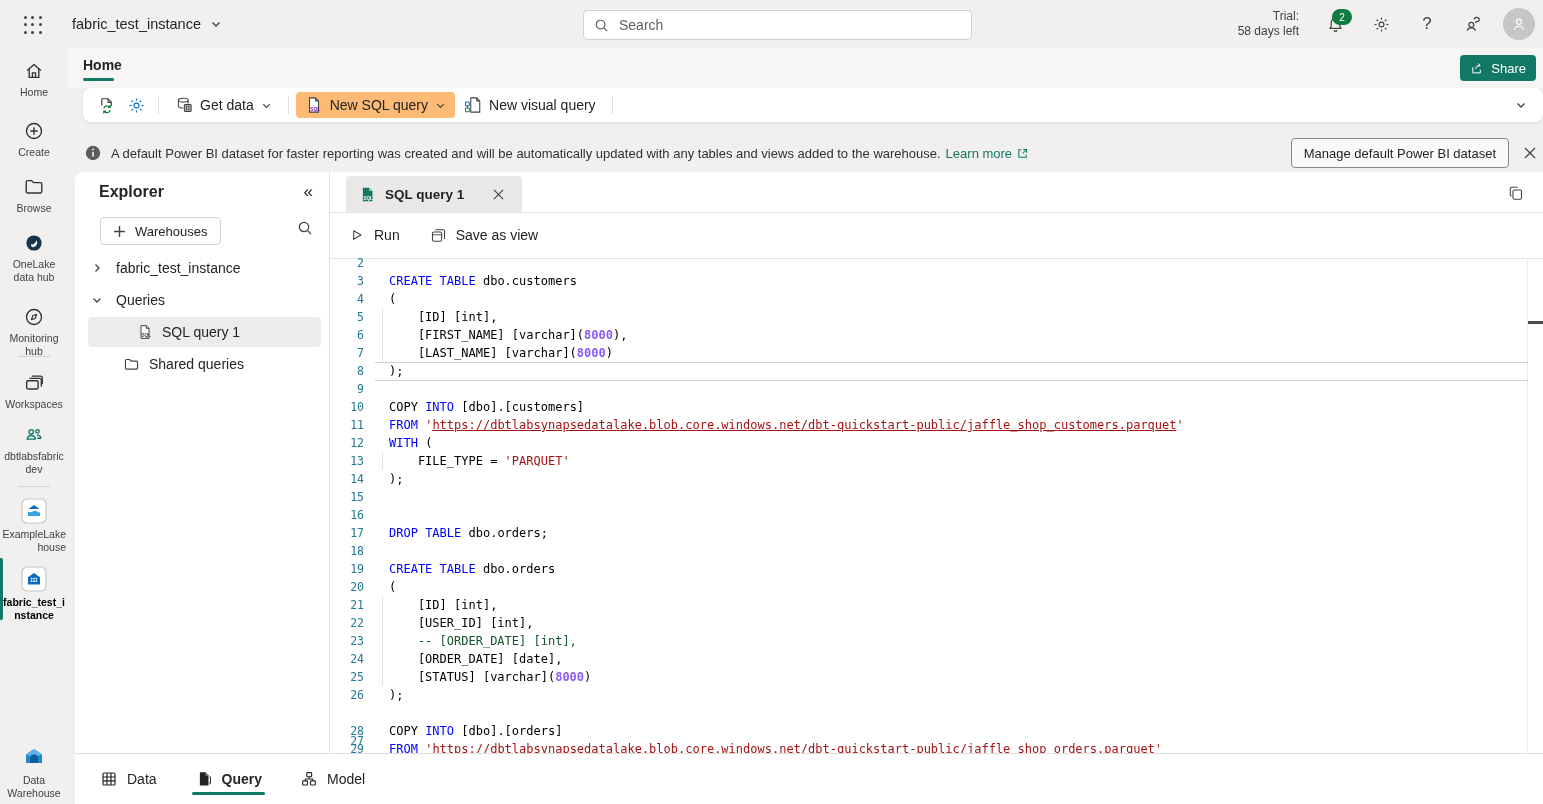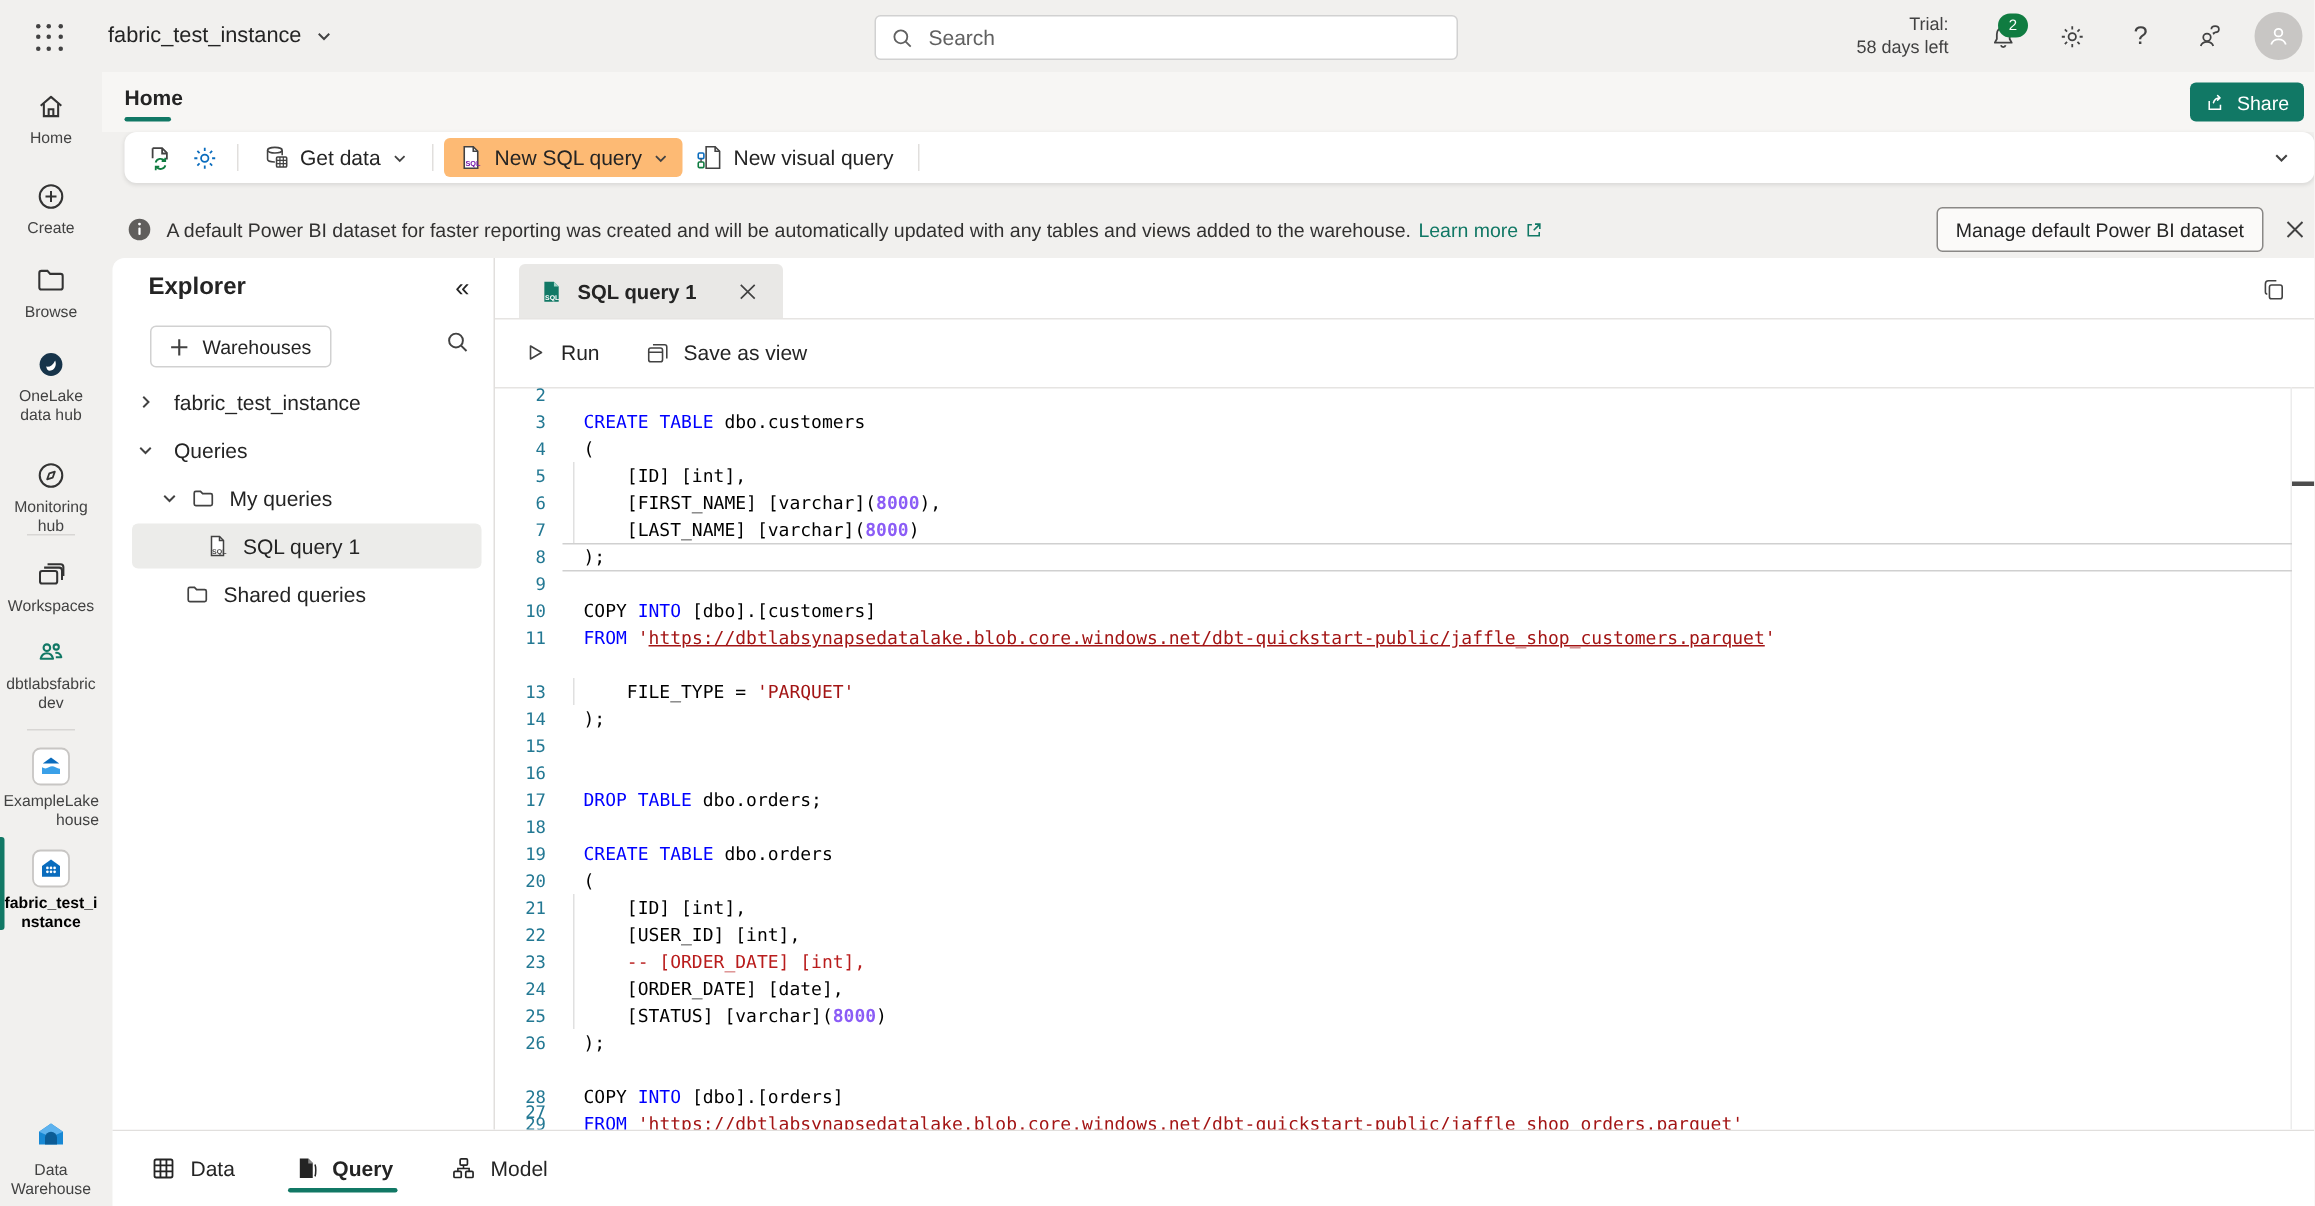--- a/index.html
+++ b/index.html
@@ -58,21 +58,21 @@
   .tab-close{width:22px;height:22px;display:flex;align-items:center;justify-content:center;margin-left:14px;border-radius:3px;cursor:pointer;}
   .copybtn{position:absolute;right:14px;top:8px;width:26px;height:26px;display:flex;align-items:center;justify-content:center;border-radius:4px;cursor:pointer;}
   .runbar{position:absolute;left:0;top:40px;right:0;height:46px;border-bottom:1px solid #e6e4e2;display:flex;align-items:center;padding-left:19px;gap:30px;}
   .run-item{display:flex;align-items:center;gap:9px;font-size:14px;color:#242424;cursor:pointer;}
   .codearea{position:absolute;left:0;top:86px;right:0;bottom:0;overflow:hidden;font-family:"DejaVu Sans Mono",monospace;font-size:12px;}
   .cline{position:absolute;left:0;right:0;height:18px;line-height:18px;}
   .lnum{position:absolute;left:0;width:34px;text-align:right;color:#237893;font-size:11.5px;}
   .ltext{position:absolute;left:59px;white-space:pre;color:#000;}
   .curline{position:absolute;left:45px;width:1153px;height:17px;border-top:1px solid #d0d0d0;border-bottom:1px solid #d0d0d0;}
   .iguide{position:absolute;left:52px;width:1px;background:#e0e0e0;}
-  .kw{color:#0000ff;}.str{color:#a31515;}.url{color:#a31515;text-decoration:underline;}.num{color:#8b5cf6;font-weight:bold;}.com{color:#b91c1c;}.pl{color:#000;}
+  .kw{color:#0000ff;}.str{color:#a31515;}.url{color:#a31515;text-decoration:underline;}.num{color:#8b5cf6;font-weight:bold;}.com{color:#14532d;}.pl{color:#000;}
   .ruler{position:absolute;right:15px;top:0;bottom:0;width:1px;background:#ececec;}
   .rulermark{position:absolute;right:0;width:15px;height:3px;top:63px;background:#4d4d4d;}
   
   .bottombar{position:absolute;left:75px;top:754px;width:1468px;height:50px;background:#fff;display:flex;align-items:stretch;padding-left:25px;gap:38px;}
   .btab{position:relative;display:flex;align-items:center;gap:9px;font-size:14px;color:#242424;cursor:pointer;}
   .btab.active .blabel{font-weight:bold;}
   .btab .bunderline{position:absolute;left:-3px;right:-3px;bottom:9px;height:3px;border-radius:2px;background:#117865;display:none;}
   .btab.active .bunderline{display:block;}
   
   .rail{position:absolute;left:0;top:48px;width:68px;height:756px;}
@@ -289,34 +289,20 @@
             <span class="tlabel">fabric_test_instance</span>
           </div>
           <div class="trow">
             <span style="width: 16px; display: inline-block;"></span>
             <span style="display: flex; width: 16px;">
               <svg width="12" height="12" viewBox="0 0 12 12">
                 <path d="M2.5 4.5 L6 8 L9.5 4.5" fill="none" stroke="#424242" stroke-width="1.3"></path>
               </svg>
             </span>
             <span class="tlabel">Queries</span>
-          </div>
-          <div class="trow">
-            <span style="width: 32px; display: inline-block;"></span>
-            <span style="display: flex; width: 16px;">
-              <svg width="12" height="12" viewBox="0 0 12 12">
-                <path d="M2.5 4.5 L6 8 L9.5 4.5" fill="none" stroke="#424242" stroke-width="1.3"></path>
-              </svg>
-            </span>
-            <span style="display: flex; margin-left: 4px;">
-              <svg width="17" height="17" viewBox="0 0 24 24">
-                <path d="M3.5 6.5a1.5 1.5 0 0 1 1.5-1.5h4.4l2 2.2h7.6a1.5 1.5 0 0 1 1.5 1.5V17a1.5 1.5 0 0 1-1.5 1.5H5A1.5 1.5 0 0 1 3.5 17Z" fill="none" stroke="#424242" stroke-width="1.6"></path>
-              </svg>
-            </span>
-            <span class="tlabel">My queries</span>
           </div>
           <div class="trow">
             <div class="selbg"></div>
             <span style="width: 62px; display: inline-block;"></span>
             <span style="display: flex; margin-left: 0px;">
               <svg width="16" height="16" viewBox="0 0 24 24">
                 <path d="M6 2.5h8l4 4v15H6Z" fill="#fff" stroke="#424242" stroke-width="1.5"></path>
                 <path d="M14 2.5V6.5h4" fill="none" stroke="#424242" stroke-width="1.5"></path>
                 <text x="6.6" y="20" font-size="7" font-weight="bold" fill="#424242" font-family="Liberation Sans, sans-serif">SQL</text>
               </svg>
@@ -413,20 +399,24 @@
             <span class="ltext"></span>
           </div>
           <div class="cline" style="top: 140px;">
             <span class="lnum">10</span>
             <span class="ltext"><span class="pl">COPY </span><span class="kw">INTO</span><span class="pl"> [dbo].[customers]</span></span>
           </div>
           <div class="cline" style="top: 158px;">
             <span class="lnum">11</span>
             <span class="ltext"><span class="kw">FROM</span><span class="pl"> </span><span class="str">'</span><span class="url">https://dbtlabsynapsedatalake.blob.core.windows.net/dbt-quickstart-public/jaffle_shop_customers.parquet</span><span class="str">'</span></span>
           </div>
+          <div class="cline" style="top: 176px;">
+            <span class="lnum">12</span>
+            <span class="ltext"><span class="kw">WITH</span><span class="pl"> (</span></span>
+          </div>
           <div class="iguide" style="top: 194px; height: 18px;"></div>
           <div class="cline" style="top: 194px;">
             <span class="lnum">13</span>
             <span class="ltext"><span class="pl">    FILE_TYPE = </span><span class="str">'PARQUET'</span></span>
           </div>
           <div class="cline" style="top: 212px;">
             <span class="lnum">14</span>
             <span class="ltext"><span class="pl">);</span></span>
           </div>
           <div class="cline" style="top: 230px;">

